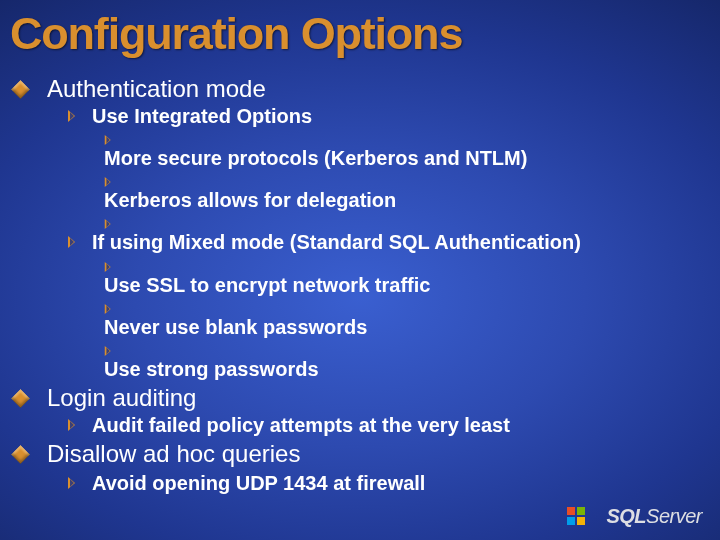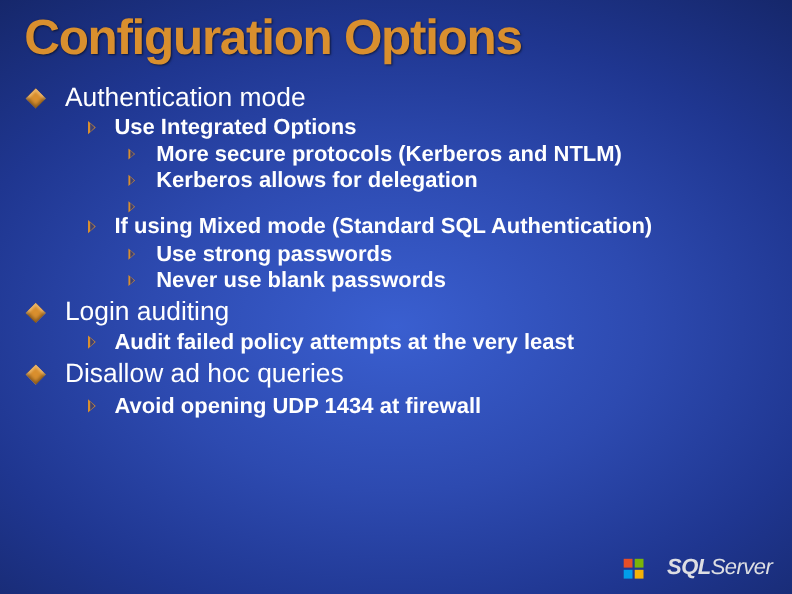--- a/index.html
+++ b/index.html
@@ -7,41 +7,41 @@
   body {
     font-family: Arial, Helvetica, sans-serif;
     background: radial-gradient(ellipse 900px 600px at 50% 55%,
       #3a5fd0 0%, #2d4ab0 25%, #1f3690 45%, #152668 65%, #0c163f 85%, #060c24 100%);
     color: #fff;
     position: relative;
   }
   .slide {
     width: 720px;
     height: 540px;
-    padding: 8px 18px 0 22px;
+    padding: 8px 18px 0 10px;
     position: relative;
   }
   .title {
     font-weight: 900;
     font-size: 45px;
     color: #d98f2e;
     letter-spacing: -1.2px;
     margin-bottom: 14px;
     text-shadow: 1px 1px 2px rgba(0,0,0,0.55);
   }
   ul { list-style: none; }
   .lvl1 > li { margin-bottom: 2px; }
   .lvl1-row { display: flex; align-items: flex-start; }
   .lvl1-label { font-size: 24px; font-weight: 400; line-height: 1.25; }
   .lvl2 { margin-left: 58px; }
   .lvl2 > li { margin-bottom: 0; }
   .lvl2-row { display: flex; align-items: flex-start; }
   .lvl2-label { font-size: 20px; font-weight: 700; line-height: 1.22; }
   .lvl3 { margin-left: 36px; }
-  .lvl3-row { display: flex; align-items: flex-start; }
+  .lvl3-row { display: flex; align-items: flex-start; flex-direction: column; }
   .lvl3-label { font-size: 20px; font-weight: 700; line-height: 1.2; max-width: 520px; }
   .diamond {
     width: 13px; height: 13px;
     background: #d98f2e;
     transform: rotate(45deg);
     flex-shrink: 0;
     margin: 9px 20px 0 4px;
     box-shadow: inset -2px -2px 3px rgba(0,0,0,0.35), inset 2px 2px 2px rgba(255,220,160,0.5);
   }
   .chev {
@@ -65,21 +65,21 @@
     border-left: 4.5px solid rgba(30,50,130,0.85);
     border-top: 4px solid transparent;
     border-bottom: 4px solid transparent;
   }
   .chev.sm { margin: 6px 16px 0 0; transform: scale(0.85); }
   .logo {
     position: absolute;
     right: 18px;
     bottom: 12px;
     display: flex;
-    align-items: flex-end;
+    align-items: center;
     gap: 18px;
     opacity: 0.95;
   }
   .logo-text {
     font-weight: 700;
     font-style: italic;
     font-size: 20px;
     letter-spacing: -0.5px;
     color: #e8e8e8;
   }
@@ -131,25 +131,29 @@
           </ul>
         </li>
         <li>
           <div class="lvl2-row">
             <div class="chev"></div>
             <div class="lvl2-label">If using Mixed mode (Standard SQL Authentication)</div>
           </div>
           <ul class="lvl3">
             <li class="lvl3-row">
                 <div class="chev sm"></div>
+                <div class="lvl3-label">Use SSL to encrypt network traffic</div>
+              </li>
+            <li class="lvl3-row">
+                <div class="chev sm"></div>
+                <div class="lvl3-label">Never use blank passwords</div>
+              </li>
+            <li class="lvl3-row">
+                <div class="chev sm"></div>
                 <div class="lvl3-label">Use strong passwords</div>
-              </li>
-            <li class="lvl3-row">
-                <div class="chev sm"></div>
-                <div class="lvl3-label">Never use blank passwords</div>
               </li>
           </ul>
         </li>
       </ul>
     </li>
 
     <li>
       <div class="lvl1-row">
         <div class="diamond"></div>
         <div class="lvl1-label">Login auditing</div>

